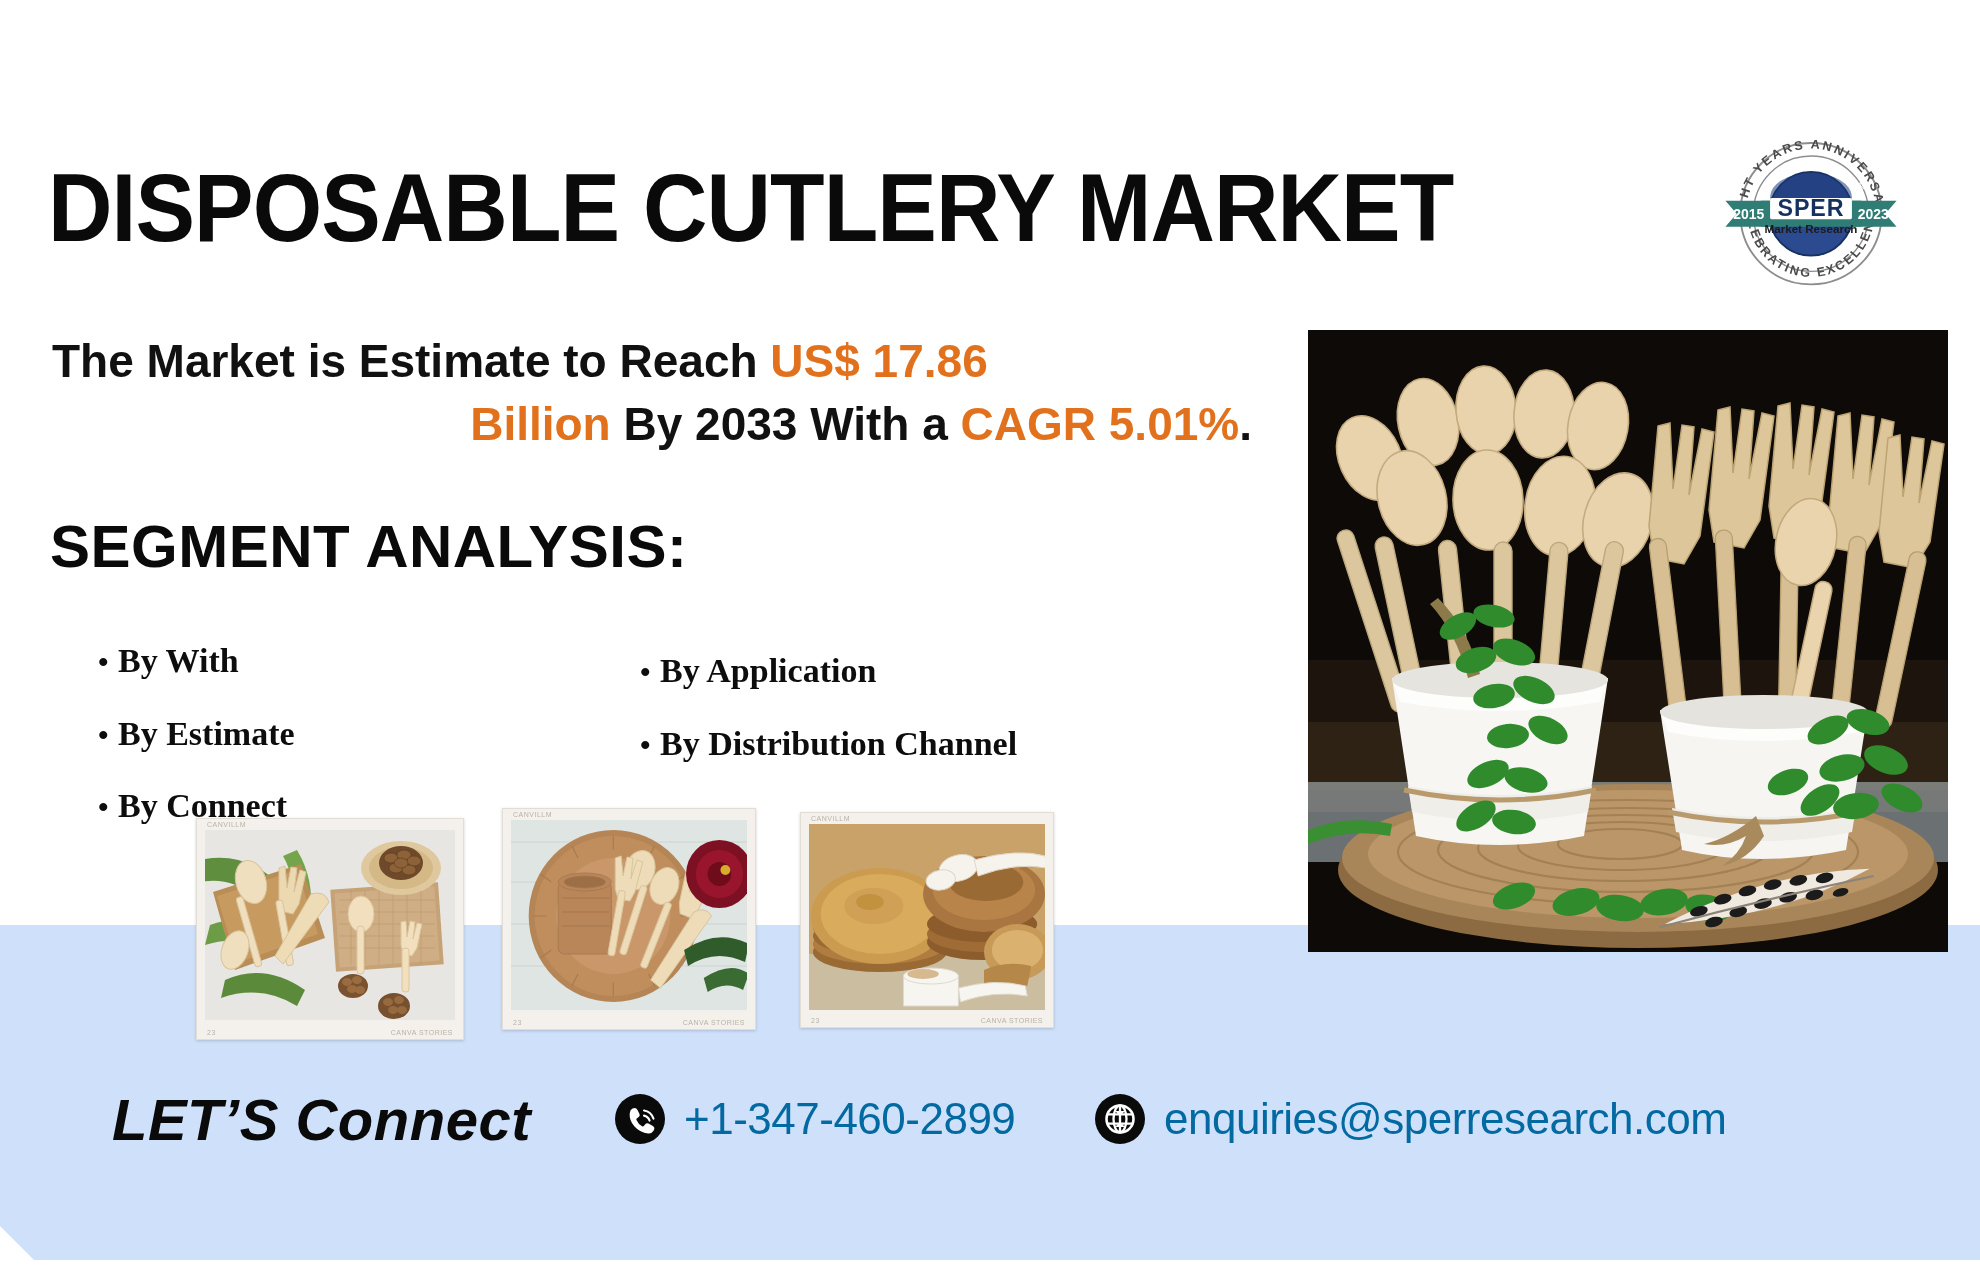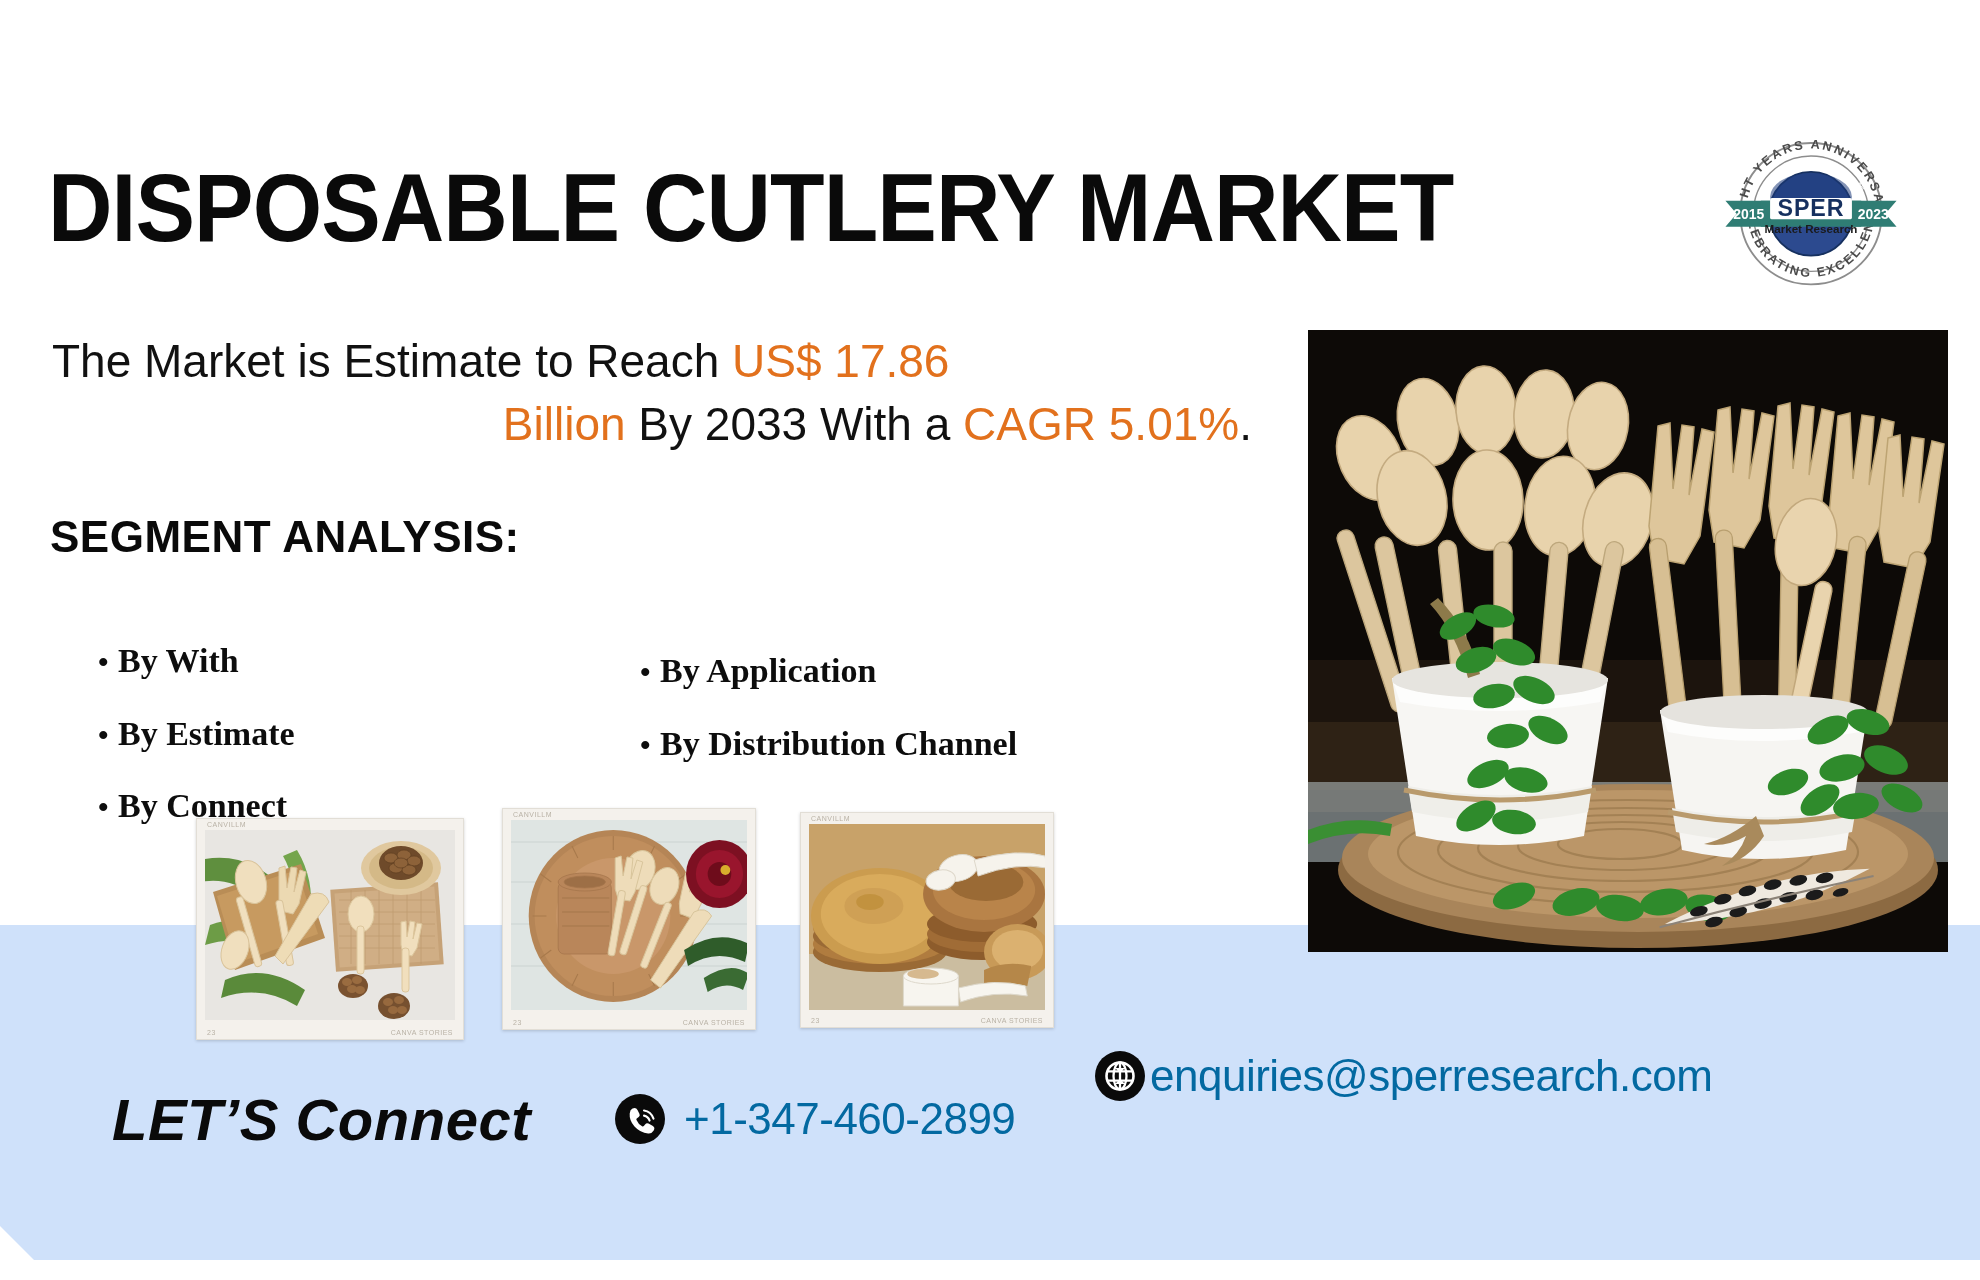--- a/index.html
+++ b/index.html
@@ -65,38 +65,38 @@
     width: 186px; height: 164px;
   }
   .badge svg { display: block; }
 
   
   .subtitle {
     position: absolute;
     left: 52px; top: 330px;
     width: 1230px;
     font-size: 46px;
-    font-weight: 400;
+    font-weight: 700;
     line-height: 1.38;
     color: #111111;
     text-align: left;
     font-family: "Liberation Sans", sans-serif;
   }
   .subtitle .line2 {
     display: block;
     text-align: right;
     padding-right: 30px;
   }
   .hl { color: #e2711d; }
 
   
   .segment-heading {
     position: absolute;
     left: 50px; top: 512px;
-    font-size: 44px;
+    font-size: 60px;
     font-weight: 800;
     letter-spacing: 0.5px;
     color: #0a0a0a;
     font-family: "Liberation Sans", sans-serif;
   }
 
   
   .bullets-left {
     position: absolute;
     left: 98px; top: 640px;
@@ -176,24 +176,24 @@
   }
   .contact-phone {
     position: absolute;
     left: 614px; top: 1093px;
     display: flex;
     align-items: center;
     gap: 18px;
   }
   .contact-email {
     position: absolute;
-    left: 1094px; top: 1050px;
+    left: 1094px; top: 1093px;
     display: flex;
     align-items: center;
-    gap: 4px;
+    gap: 18px;
   }
   .contact-text {
     font-size: 44px;
     font-weight: 400;
     color: #0369a1;
     letter-spacing: -0.5px;
     font-family: "Liberation Sans", sans-serif;
   }
   .icon-circle { width: 52px; height: 52px; display: block; }
 </style>

